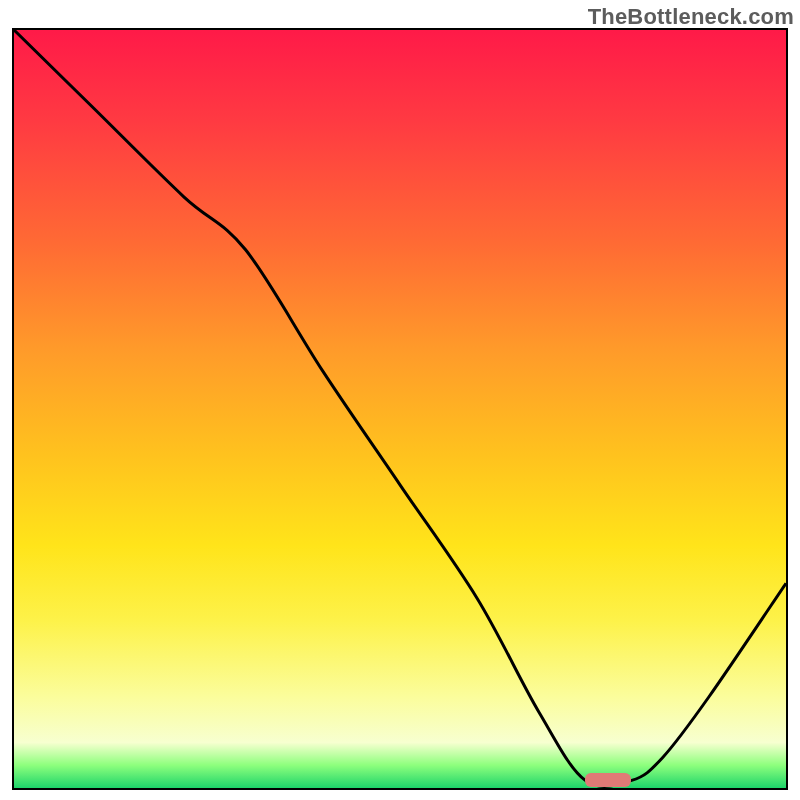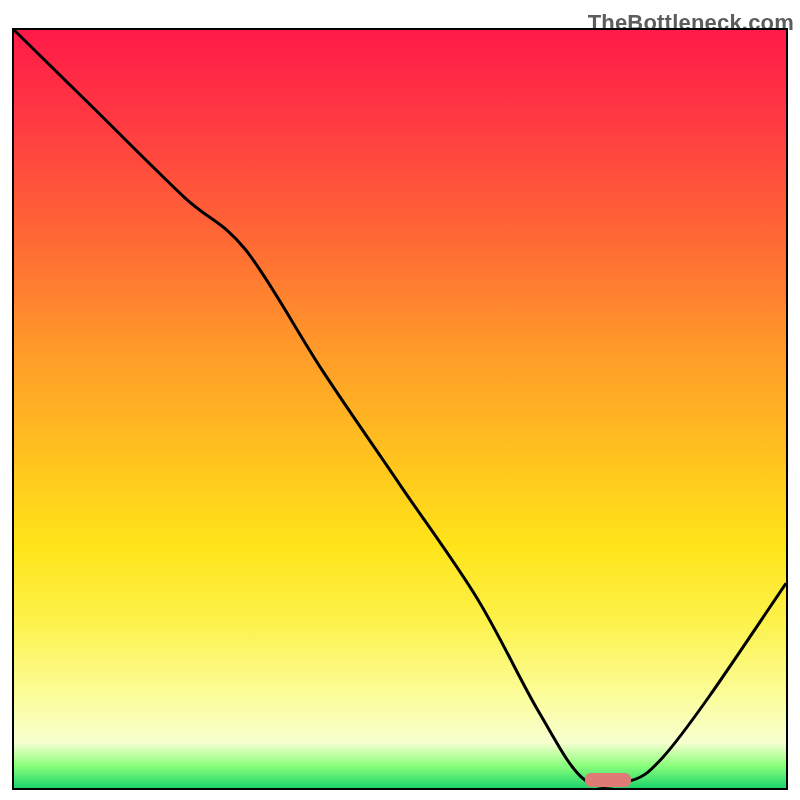--- a/index.html
+++ b/index.html
@@ -1,17 +1,17 @@
 <!DOCTYPE html>
 <html><head>
 <meta charset="utf-8">
 <style>
 html,body{margin:0;padding:0;width:800px;height:800px;background:#fff;font-family:Arial,Helvetica,sans-serif}
 .wrap{position:relative;width:800px;height:800px}
-.watermark{position:absolute;right:6px;top:10px;font-size:22px;font-weight:600;color:#5c5c5c;letter-spacing:.2px}
+.watermark{position:absolute;right:6px;top:4px;font-size:22px;font-weight:600;color:#5c5c5c;letter-spacing:.2px}
 .frame{position:absolute;left:12px;top:28px;width:776px;height:762px;border:2px solid #000;box-sizing:border-box;overflow:hidden}
 .bg{position:absolute;inset:0;background:linear-gradient(to bottom,
   #ff1a48 0%,   
   #ff3a42 12%,
   #ff6a34 28%,
   #ff9a2a 42%,
   #ffc21e 56%,
   #ffe41a 68%,
   #fdf24a 78%,
   #fbfd9c 88%,

